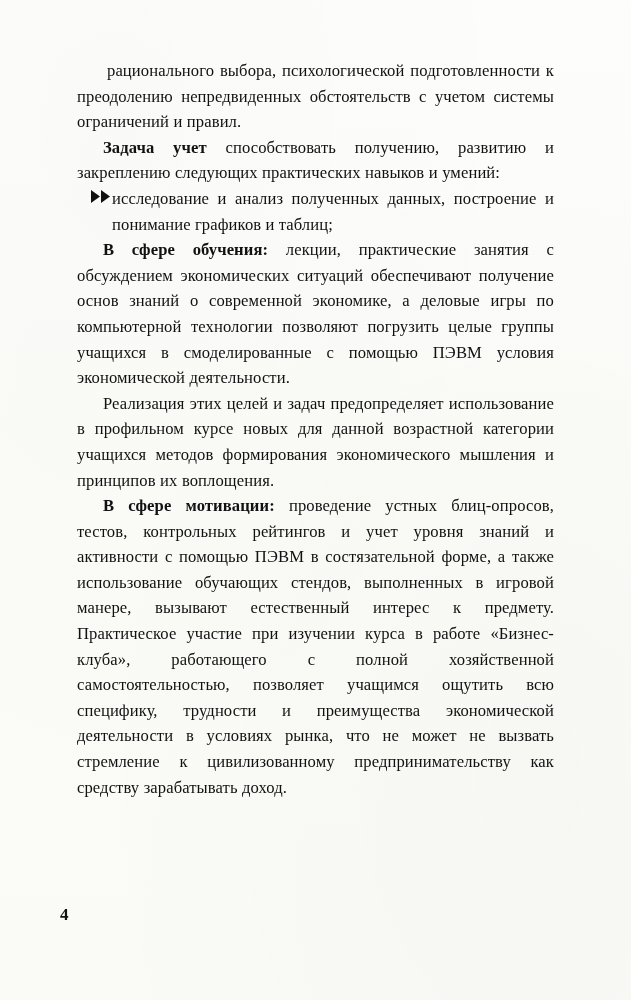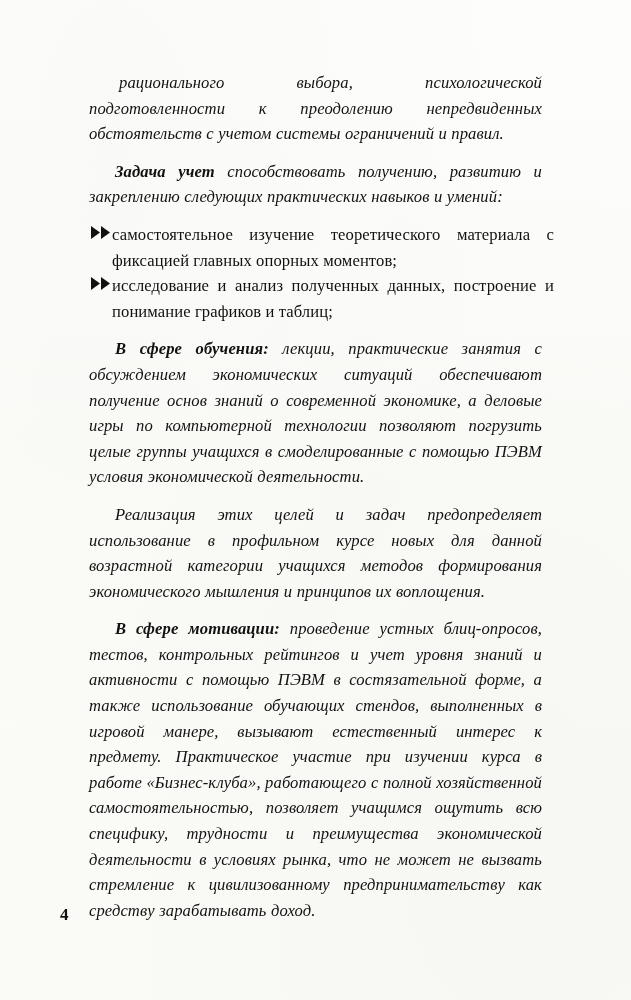--- a/index.html
+++ b/index.html
@@ -37,28 +37,27 @@
   }
 
   .text-column {
     position: absolute;
     left: 77px;
     top: 58px;
     width: 477px;
   }
 
   p.para {
-    margin: 12px;
+    margin: 0;
     font-size: 16.6px;
     line-height: 25.6px;
     text-align: justify;
     text-align-last: left;
     letter-spacing: 0.1px;
     word-spacing: 0.2px;
-    font-style: italic;
     -webkit-font-smoothing: antialiased;
   }
 
   p.para.continued {
     text-indent: 30px;
   }
 
   p.para.indented {
     text-indent: 26px;
   }
@@ -118,29 +117,20 @@
   <div class="text-column">
 
     <p class="para continued">рационального выбора, психологической подготовленности к преодолению непредвиденных обстоятельств с учетом системы ограничений и правил.</p>
 
     <p class="para indented">
       <span class="lead">Задача учет</span><span> способствовать получению, развитию и закреплению следующих практических навыков и умений:</span>
     </p>
 
     <ul class="bullet-list">
 
-      <li class="bullet-item">
-        <span class="bullet-marker">
-          <svg width="22" height="13" viewBox="0 0 22 13" aria-hidden="true">
-            <polygon points="0,0 9,6.5 0,13" fill="#111111"></polygon>
-            <polygon points="10,0 19,6.5 10,13" fill="#111111"></polygon>
-          </svg>
-        </span>
-        <span>самостоятельное изучение теоретического материала с фиксацией главных опорных моментов;</span>
-      </li>
 
       <li class="bullet-item">
         <span class="bullet-marker">
           <svg width="22" height="13" viewBox="0 0 22 13" aria-hidden="true">
             <polygon points="0,0 9,6.5 0,13" fill="#111111"></polygon>
             <polygon points="10,0 19,6.5 10,13" fill="#111111"></polygon>
           </svg>
         </span>
         <span>исследование и анализ полученных данных, построение и понимание графиков и таблиц;</span>
       </li>

